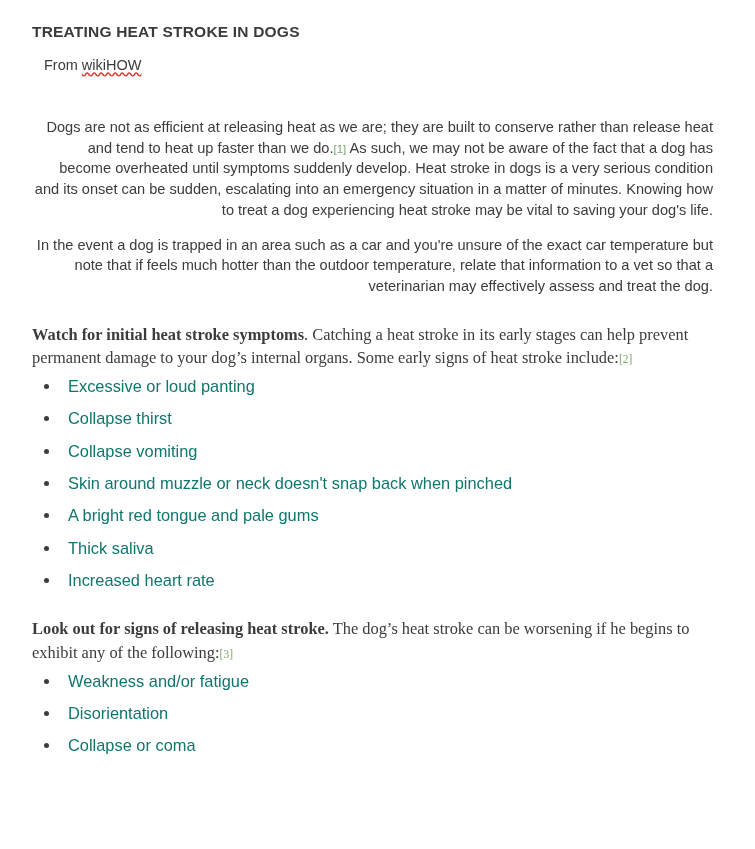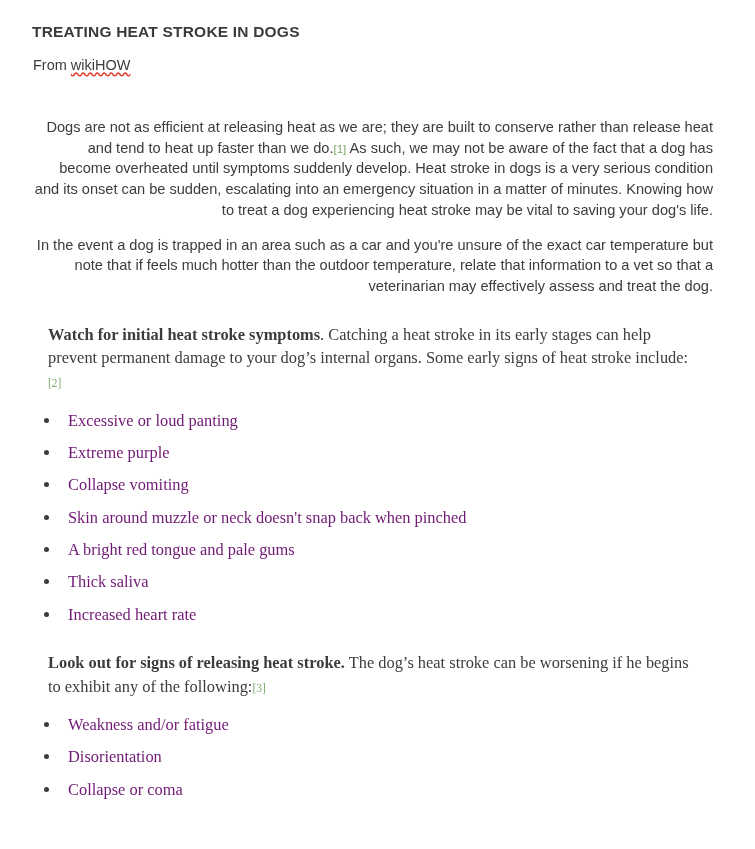--- a/index.html
+++ b/index.html
@@ -27,21 +27,21 @@
     font-weight: bold;
     color: #3a3a3a;
     letter-spacing: 0.2px;
     margin: 0 0 0 0;
     line-height: 1.3;
   }
   .source-line {
     font-family: "Liberation Sans", sans-serif;
     font-size: 14.5px;
     color: #3c3c3c;
-    margin: 14px 0 0 1px;
+    margin: 14px 0 0 12px;
     line-height: 1.3;
   }
   .spellcheck {
     text-decoration: underline;
     text-decoration-style: wavy;
     text-decoration-color: #e03a2f;
     text-decoration-skip-ink: none;
   }
   .body-block {
     margin-top: 42px;
@@ -60,35 +60,35 @@
     vertical-align: baseline;
   }
   .section {
     margin-top: 26px;
   }
   .section-lead {
     font-family: "Liberation Serif", serif;
     font-size: 16.4px;
     line-height: 1.44;
     color: #3c3c3c;
-    margin: 16px;
+    margin: 0;
   }
   .section-lead b {
     font-weight: bold;
   }
   ul.bullets {
     list-style: none;
     margin: 6px 0 0 0;
     padding: 0;
   }
   ul.bullets li {
-    font-family: Liberation Serif, serif;
+    font-family: Liberation Sans, sans-serif;
     font-size: 16.4px;
     line-height: 1.3;
-    color: #701a75;
+    color: #0f766e;
     position: relative;
     padding: 0 0 0 36px;
     margin: 0 0 11px 0;
   }
   ul.bullets li::before {
     content: "";
     position: absolute;
     left: 12px;
     top: 8px;
     width: 5px;
@@ -110,21 +110,21 @@
 
   <div class="body-block">
     <p class="body-par"><span>Dogs are not as efficient at releasing heat as we are; they are built to conserve rather than release heat and tend to heat up faster than we do.</span><span class="ref">[1]</span><span> As such, we may not be aware of the fact that a dog has become overheated until symptoms suddenly develop. Heat stroke in dogs is a very serious condition and its onset can be sudden, escalating into an emergency situation in a matter of minutes. Knowing how to treat a dog experiencing heat stroke may be vital to saving your dog's life.</span></p>
     <p class="body-par"><span>In the event a dog is trapped in an area such as a car and you're unsure of the exact car temperature but note that if feels much hotter than the outdoor temperature, relate that information to a vet so that a veterinarian may effectively assess and treat the dog.</span></p>
   </div>
 
   <div class="section">
     <p class="section-lead"><b>Watch for initial heat stroke symptoms</b><span>. Catching a heat stroke in its early stages can help prevent permanent damage to your dog’s internal organs. Some early signs of heat stroke include:</span><span class="ref">[2]</span></p>
     <ul class="bullets">
       <li>Excessive or loud panting</li>
-      <li>Extreme purple</li>
+      <li>Collapse thirst</li>
       <li>Collapse vomiting</li>
       <li>Skin around muzzle or neck doesn't snap back when pinched</li>
       <li>A bright red tongue and pale gums</li>
       <li>Thick saliva</li>
       <li>Increased heart rate</li>
     </ul>
   </div>
 
   <div class="section">
     <p class="section-lead"><b>Look out for signs of releasing heat stroke.</b><span> The dog’s heat stroke can be worsening if he begins to exhibit any of the following:</span><span class="ref">[3]</span></p>

